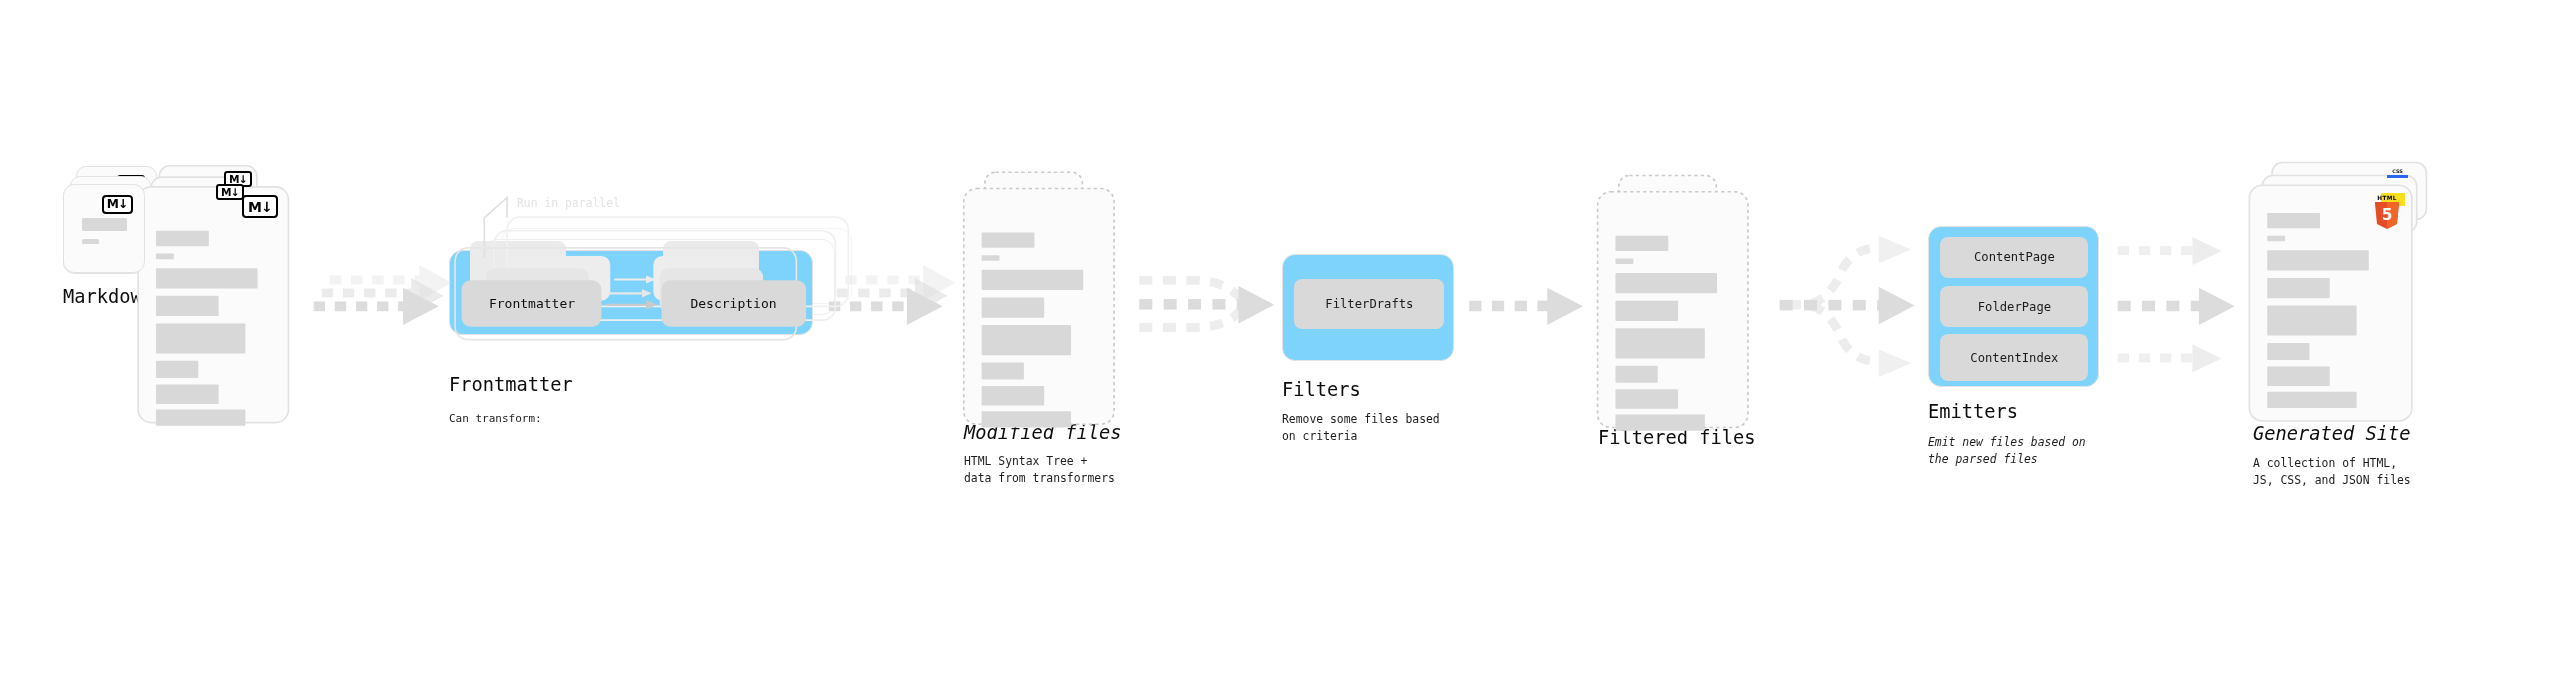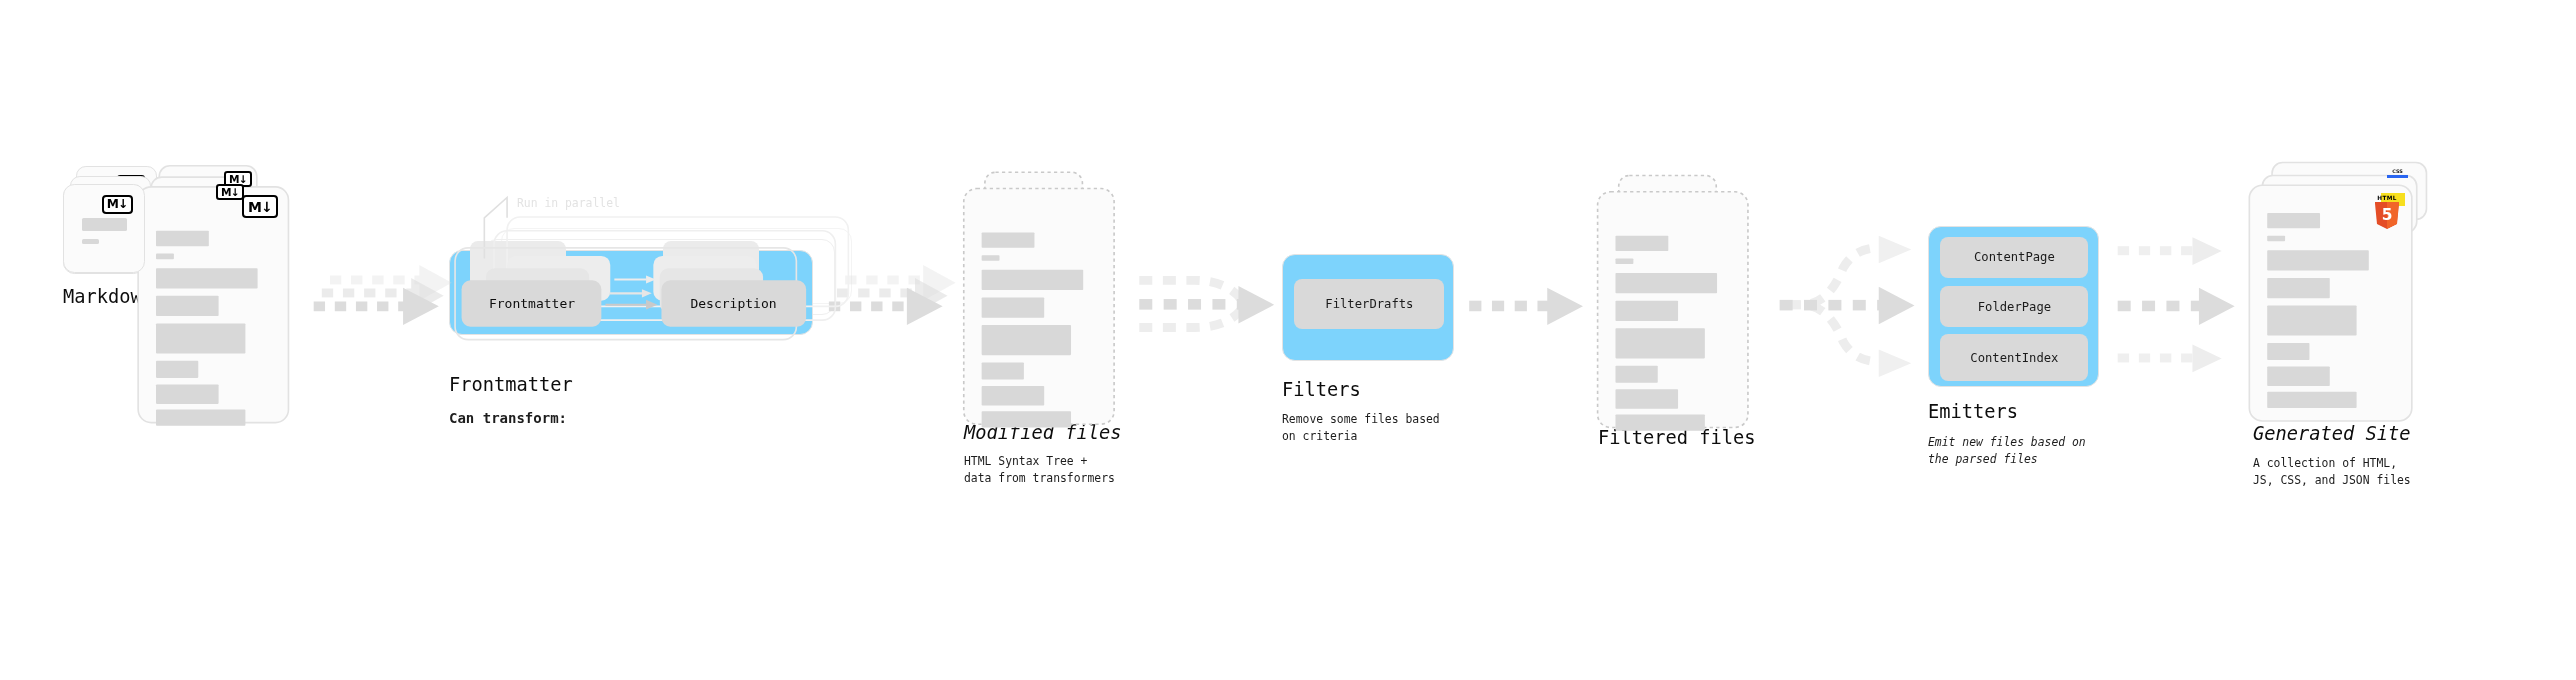--- a/index.html
+++ b/index.html
@@ -111,21 +111,21 @@
     position:absolute;
     font-family:"DejaVu Sans Mono","Liberation Mono",monospace;
     font-size:11.4px; color:#1d1d1d; line-height:17px; white-space:pre-line;
   }
   .runlabel {
     position:absolute;
     font-family:"DejaVu Sans Mono","Liberation Mono",monospace;
     font-size:11.4px; color:#e3e3e3; white-space:nowrap;
   }
   .bullets { position:absolute; font-family:"DejaVu Sans Mono","Liberation Mono",monospace;
-    font-size:14px; color:#1d1d1d; line-height:17px;font-weight:bold; }
+    font-size:11px; color:#1d1d1d; line-height:17px; }
   .bullets .bhead { margin-bottom:0.8px; }
   .bullets ul { list-style:none; }
   .bullets li { padding-left:10.6px; position:relative; white-space:nowrap; }
   .bullets li:before { content:"\2022"; position:absolute; left:0.8px; top:0; }
 
   svg.ov { position:absolute; left:0; top:0; width:2576px; height:681px;
            pointer-events:none; overflow:visible; }
 </style>
 </head>
 <body>

